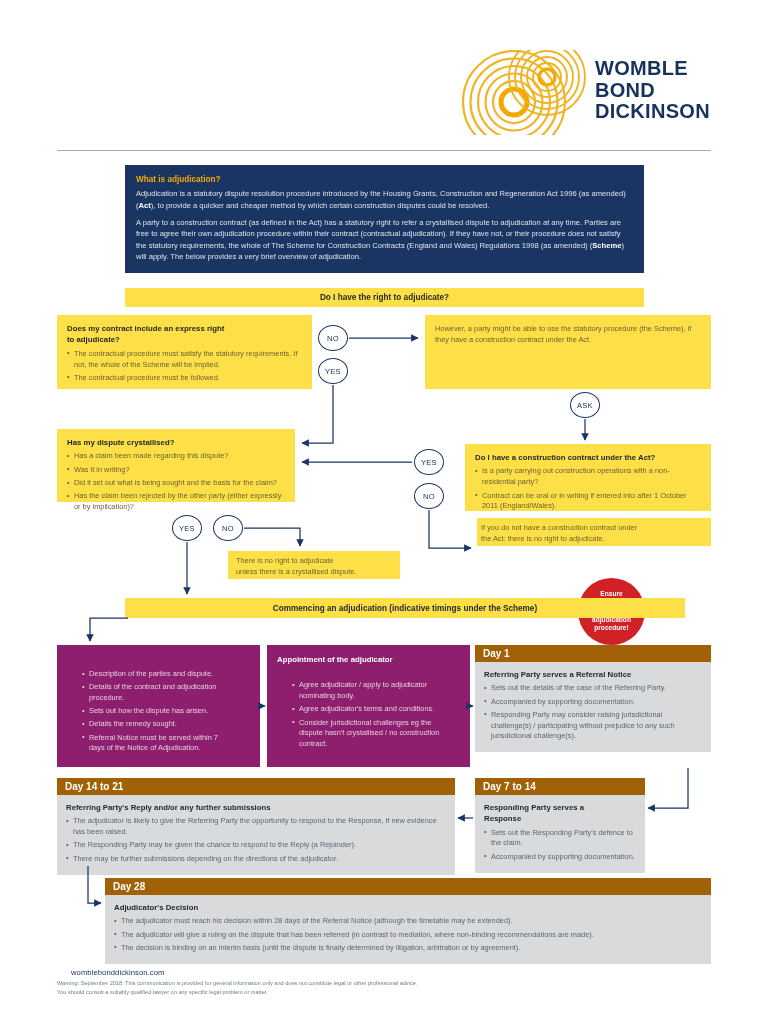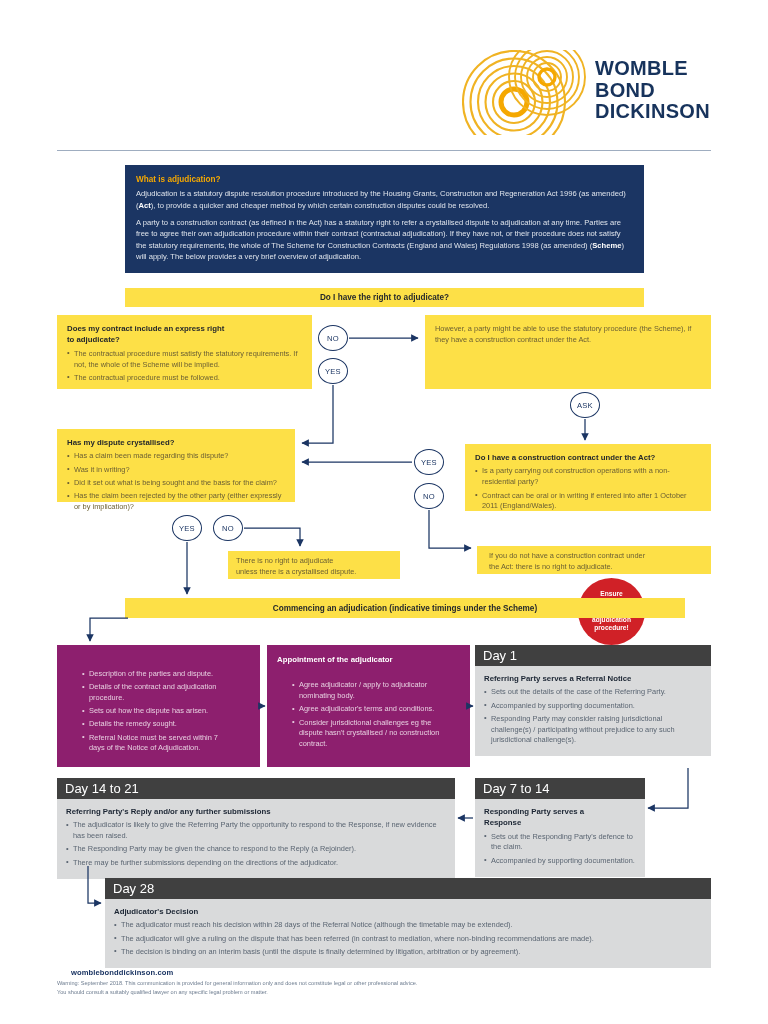--- a/index.html
+++ b/index.html
@@ -60,21 +60,21 @@
   .b-express-out{left:425px;top:315px;width:286px;height:74px;padding:8px 10px;
     font-size:7.4px;line-height:1.5;color:#6b5f33;}
   .b-express-out p{margin:0 0 5px 0;}
   .b-express-out p:last-child{margin:0;}
 
   .b-cryst{left:57px;top:429px;width:238px;height:73px;}
   .b-act{left:465px;top:444px;width:246px;height:67px;}
 
   .b-nocryst{left:228px;top:551px;width:172px;height:28px;padding:5px 8px;
     font-size:7.4px;line-height:1.45;color:#6b5f33;}
-  .b-noact{left:477px;top:546px;width:234px;height:28px;padding:5px 12px;
+  .b-noact{left:477px;top:518px;width:234px;height:28px;padding:5px 4px;
     font-size:7.4px;line-height:1.45;color:#6b5f33;}
 
   
   .circ{
     position:absolute;border:1.2px solid #1b3563;background:#ffffff;border-radius:50%;
     display:flex;align-items:center;justify-content:center;
     font-size:7.6px;color:#1b3563;font-weight:400;letter-spacing:.2px;
     width:30px;height:26px;box-sizing:border-box;
   }
   .c-no1{left:318px;top:325px;}
@@ -98,40 +98,40 @@
   .pbox .h{font-weight:700;font-size:7.8px;display:block;margin-bottom:3px;color:#ffffff;}
   .pbox ul{margin:15px;padding:0;list-style:none;}
   .pbox li{position:relative;padding-left:7px;margin-bottom:2.5px;color:#e7cfe0;}
   .pbox li::before{content:"•";position:absolute;left:0;top:-0.5px;color:#e7cfe0;}
 
   .b-notice{left:57px;top:645px;width:203px;height:122px;}
   .b-appoint{left:267px;top:645px;width:203px;height:122px;}
 
   .daybox{position:absolute;box-sizing:border-box;}
   .dayhdr{
-    background:#404040;color:#ffffff;font-weight:400;font-size:13px;
+    background:#a16207;color:#ffffff;font-weight:700;font-size:10px;
     padding:3px 8px;box-sizing:border-box;
   }
   .daybody{
     background:#d9dadb;padding:7px 9px 8px 9px;font-size:7.4px;line-height:1.45;
     box-sizing:border-box;
   }
   .daybody .h{font-weight:700;font-size:7.8px;color:#1b2533;display:block;margin-bottom:3px;}
   .daybody ul{margin:0;padding:0;list-style:none;}
   .daybody li{position:relative;padding-left:7px;margin-bottom:2.5px;color:#5a6572;}
   .daybody li::before{content:"•";position:absolute;left:0;top:-0.5px;color:#5a6572;}
 
   .d-day1{left:475px;top:645px;width:236px;}
   .d-day1421{left:57px;top:778px;width:398px;}
   .d-day714{left:475px;top:778px;width:170px;}
   .d-day28{left:105px;top:878px;width:606px;}
 
   
   .foot-site{
-    position:absolute;left:57px;top:968px;font-size:7.6px;font-weight:700;color:#1b3563;
+    position:absolute;left:57px;top:968px;font-size:7.6px;font-weight:400;color:#1b3563;
     letter-spacing:.1px;
     padding-left:14px;
   }
   .foot-warn{
     position:absolute;left:57px;top:979px;width:650px;font-size:5.6px;
     line-height:1.55;color:#6e7d90;
   }
 
   svg.conn{position:absolute;left:0;top:0;width:768px;height:1024px;pointer-events:none;}
 </style>

